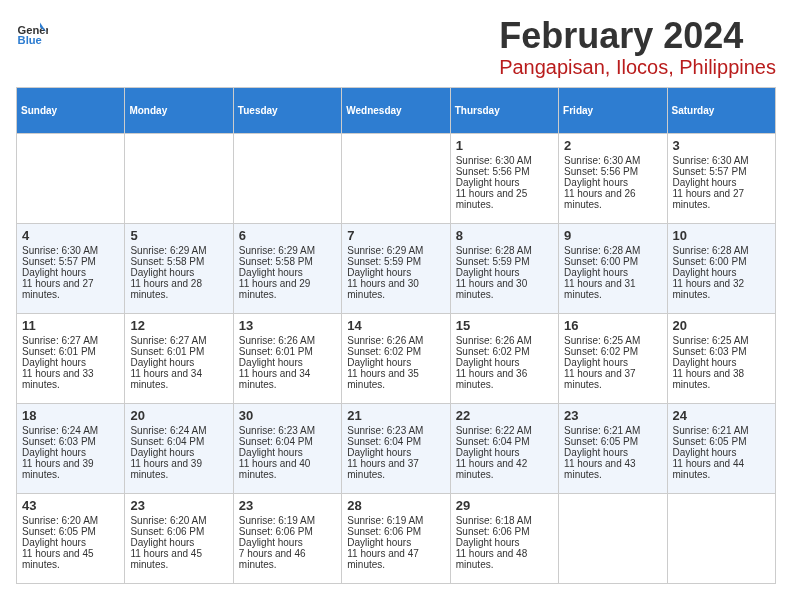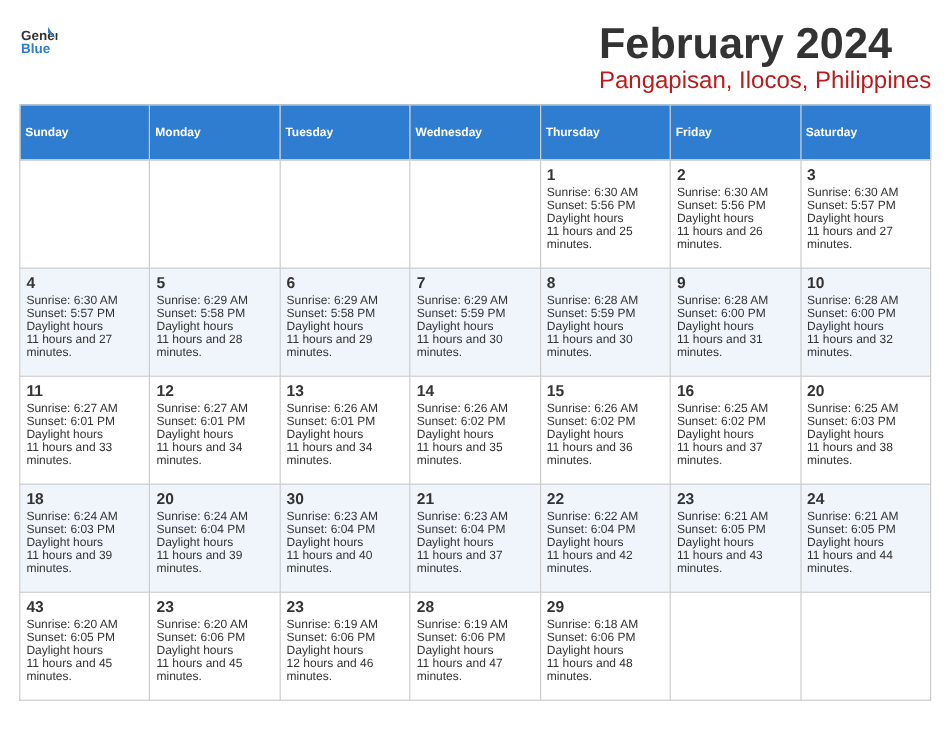--- a/index.html
+++ b/index.html
@@ -294,21 +294,21 @@
           <div>Sunrise: 6:20 AM</div>
           <div>Sunset: 6:06 PM</div>
           <div>Daylight hours</div>
           <div>11 hours and 45 minutes.</div>
         </td>
         <td>
           <div class="day-num">23</div>
           <div>Sunrise: 6:19 AM</div>
           <div>Sunset: 6:06 PM</div>
           <div>Daylight hours</div>
-          <div>12 hours and 46 minutes.</div>
+          <div>7 hours and 46 minutes.</div>
         </td>
         <td>
           <div class="day-num">28</div>
           <div>Sunrise: 6:19 AM</div>
           <div>Sunset: 6:06 PM</div>
           <div>Daylight hours</div>
           <div>11 hours and 47 minutes.</div>
         </td>
         <td>
           <div class="day-num">29</div>

